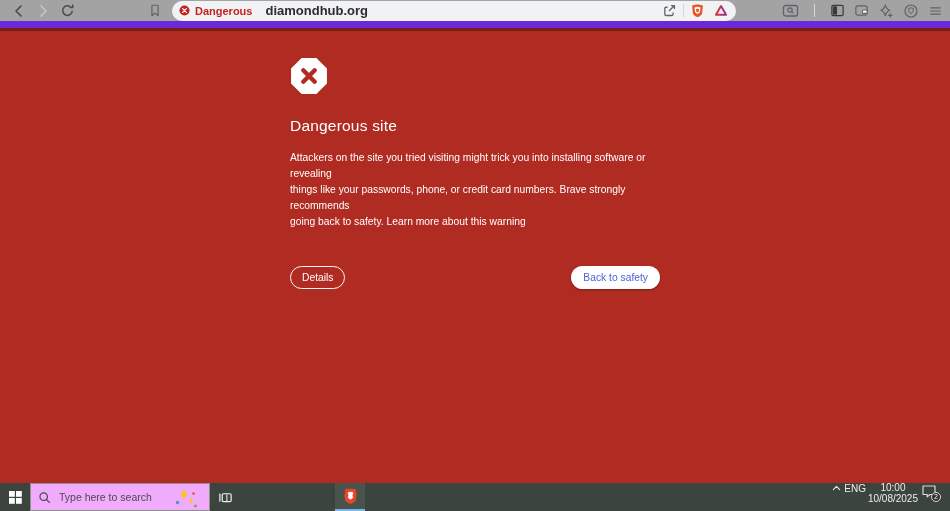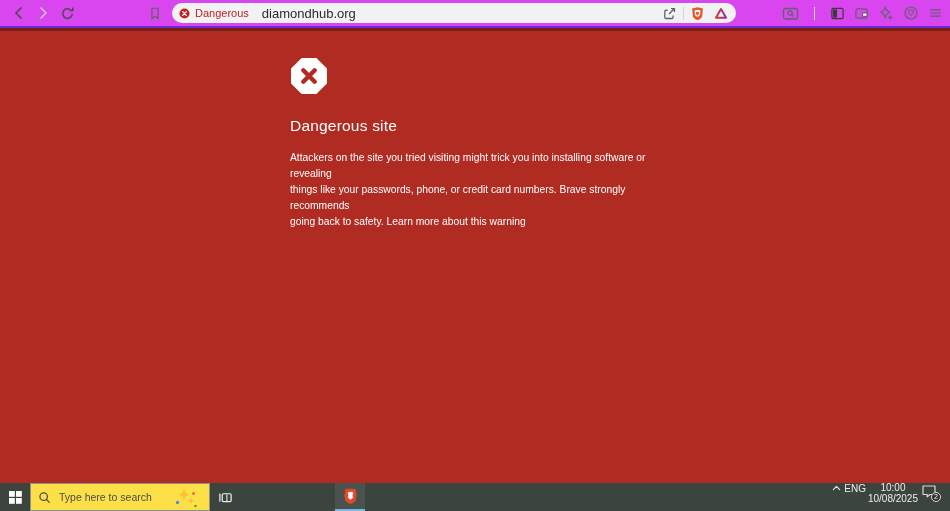--- a/index.html
+++ b/index.html
@@ -5,23 +5,23 @@
   * { box-sizing: border-box; }
   html,body { margin:0; padding:0; background:#888; }
   #screen {
     width:950px; height:511px; overflow:hidden; position:relative;
     font-family:"Liberation Sans", sans-serif;
     display:flex; flex-direction:column;
   }
 
   
   .toolbar {
-    height:28px; flex:0 0 28px; background:#d946ef;
-    border-bottom:2px solid #6d28d9;
-    display:flex; align-items:center; padding:0 7px;
+    height:28px; flex:0 0 28px; background:#a3a3a3;
+    border-bottom:7px solid #6d28d9;
+    display:flex; align-items:center; padding:0 7px;font-weight:bold;
   }
   .navbtn { width:24px; height:22px; display:flex; align-items:center; justify-content:center; border-radius:4px; flex:0 0 auto; }
   .nav-spacer { width:64px; flex:0 0 auto; }
   .urlbar {
     flex:1 1 auto; height:20px; margin-left:5px; margin-right:46px;
     background:#f1f2f4; border-radius:10px;
     display:flex; align-items:center; padding:0 7px; min-width:0;
   }
   .chip-icon { width:11px; height:11px; flex:0 0 auto; margin-right:5px; }
   .warn-label { color:#c5221f; font-size:11px; flex:0 0 auto; }
@@ -59,21 +59,21 @@
   }
 
   
   .taskbar {
     height:28px; flex:0 0 28px; background:#3c443e;
     display:flex; align-items:stretch; color:#ececec;
   }
   .tb-btn { display:flex; align-items:center; justify-content:center; flex:0 0 auto; }
   .start-btn { width:30px; }
   .tsearch {
-    width:180px; flex:0 0 auto; background:#fde047; border:1px solid #8f8f8f;
+    width:180px; flex:0 0 auto; background:#f0abfc; border:1px solid #8f8f8f;
     display:flex; align-items:center; padding:0 7px; position:relative;
   }
   .tsearch input {
     border:none; background:transparent; outline:none;
     font-family:inherit; font-size:10.5px; color:#3a3a3a; width:108px; margin-left:6px;
   }
   .tsearch input::placeholder { color:#4c4c4c; opacity:1; }
   .sparkle-wrap { position:absolute; right:10px; top:3px; width:26px; height:22px; }
   .taskview-btn { width:30px; }
   .brave-app {
@@ -202,20 +202,24 @@
         <path d="M11 1 H25 L35 11 V25 L25 35 H11 L1 25 V11 Z" fill="#ffffff"></path>
         <path d="M12.6 12.6 L23.4 23.4 M23.4 12.6 L12.6 23.4" stroke="#b02b22" stroke-width="4.2" stroke-linecap="round"></path>
       </svg>
       <h1>Dangerous site</h1>
       <p>
         <span>Attackers on the site you tried visiting might trick you into installing software or revealing</span><br>
         <span>things like your passwords, phone, or credit card numbers. Brave strongly recommends</span><br>
         <span>going back to safety.</span>
         <a>Learn more about this warning</a>
       </p>
+      <div class="btnrow">
+        <button class="btn-details">Details</button>
+        <button class="btn-back">Back to safety</button>
+      </div>
     </div>
   </div>
 
   <div class="taskbar">
     <div class="tb-btn start-btn">
       <svg width="13" height="13" viewBox="0 0 13 13">
         <rect x="0" y="0" width="5.8" height="5.8" fill="#ffffff"></rect>
         <rect x="7" y="0" width="5.8" height="5.8" fill="#ffffff"></rect>
         <rect x="0" y="7" width="5.8" height="5.8" fill="#ffffff"></rect>
         <rect x="7" y="7" width="5.8" height="5.8" fill="#ffffff"></rect>

